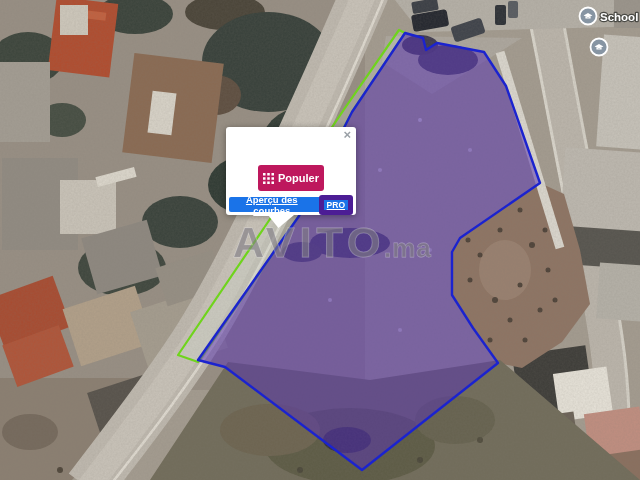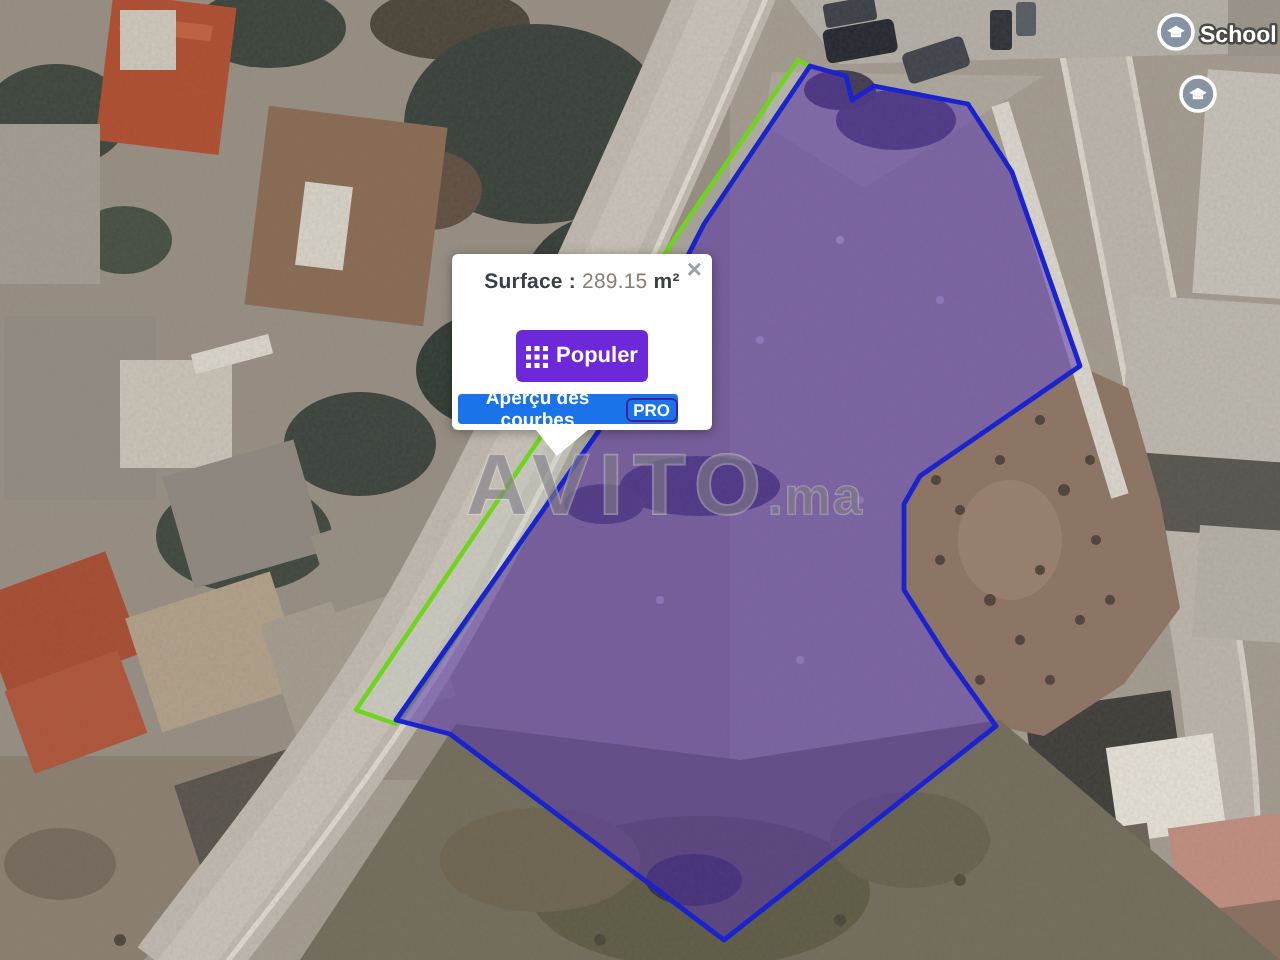--- a/index.html
+++ b/index.html
@@ -21,35 +21,35 @@
     position:absolute; top:1px; right:5px; color:#9aa0a6;
     font-size:13px; line-height:13px; cursor:pointer; font-weight:bold;
   }
   .line { font-size:10.5px; letter-spacing:.1px; }
   .line1 { margin-top:8px; }
   .line2 { margin-top:1px; }
   .line .lbl { font-weight:bold; color:#3a3f44; }
   .line .val { font-weight:normal; color:#8a7d6e; }
   .btn-populer {
     position:absolute; left:32px; top:38px; width:66px; height:26px;
-    background:#6d28d9; color:#fff; border:none; border-radius:3px;
+    background:#be185d; color:#fff; border:none; border-radius:3px;
     font-family:inherit; font-size:11px; font-weight:bold;
     display:flex; align-items:center; justify-content:center; gap:4px;
     cursor:pointer; padding:0;
   }
   .grid-ic { width:11px; height:11px; }
   .btn-apercu {
-    position:absolute; left:3px; top:70px; width:110px; height:15px;
+    position:absolute; left:3px; top:70px; width:124px; height:15px;
     background:#1a73e8; color:#fff; border:none; border-radius:2px;
     font-family:inherit; font-size:9.5px; font-weight:bold;
     display:flex; align-items:center; justify-content:center; gap:4px;
-    cursor:pointer; padding:0;
+    cursor:pointer; padding:0;text-decoration:underline;
   }
   .pro {
-    border:1px solid #4c1d95; border-radius:3px; padding:0 3px;
+    border:5px solid #4c1d95; border-radius:3px; padding:0 3px;
     font-size:8.5px; font-weight:bold; line-height:10px; height:10px;
     display:inline-block;
   }
   .tail {
     position:absolute; left:42px; top:88px; width:26px; height:13px;
     background:#fff; clip-path:polygon(0 0,100% 0,40% 100%);
   }
 
   
   .wm {
@@ -233,25 +233,20 @@
   <g transform="translate(599,47)">
     <circle r="8.5" fill="#8795a3" stroke="#ffffff" stroke-width="1.8"></circle>
     <path d="M -4.4 -0.6 L 0 -3.1 L 4.4 -0.6 L 0 1.6 Z" fill="#ffffff"></path>
     <path d="M -2.6 0.4 L -2.6 2.6 L 2.6 2.6 L 2.6 0.4 L 0 1.8 Z" fill="#ffffff"></path>
   </g>
   <text class="poi-label" x="600" y="21">School Ain</text>
 </svg>
 
   <div class="popup">
     <span class="close">×</span>
-    <div class="line line1">
-      <span class="lbl">Surface :</span>
-      <span class="val">289.15</span>
-      <span class="lbl">m²</span>
-    </div>
     <button class="btn-populer">
       <svg class="grid-ic" viewBox="0 0 10 10">
         <g fill="#ffffff">
           <rect x="0" y="0" width="2.3" height="2.3"></rect>
             <rect x="3.85" y="0" width="2.3" height="2.3"></rect>
             <rect x="7.7" y="0" width="2.3" height="2.3"></rect>
           <rect x="0" y="3.85" width="2.3" height="2.3"></rect>
             <rect x="3.85" y="3.85" width="2.3" height="2.3"></rect>
             <rect x="7.7" y="3.85" width="2.3" height="2.3"></rect>
           <rect x="0" y="7.7" width="2.3" height="2.3"></rect>

